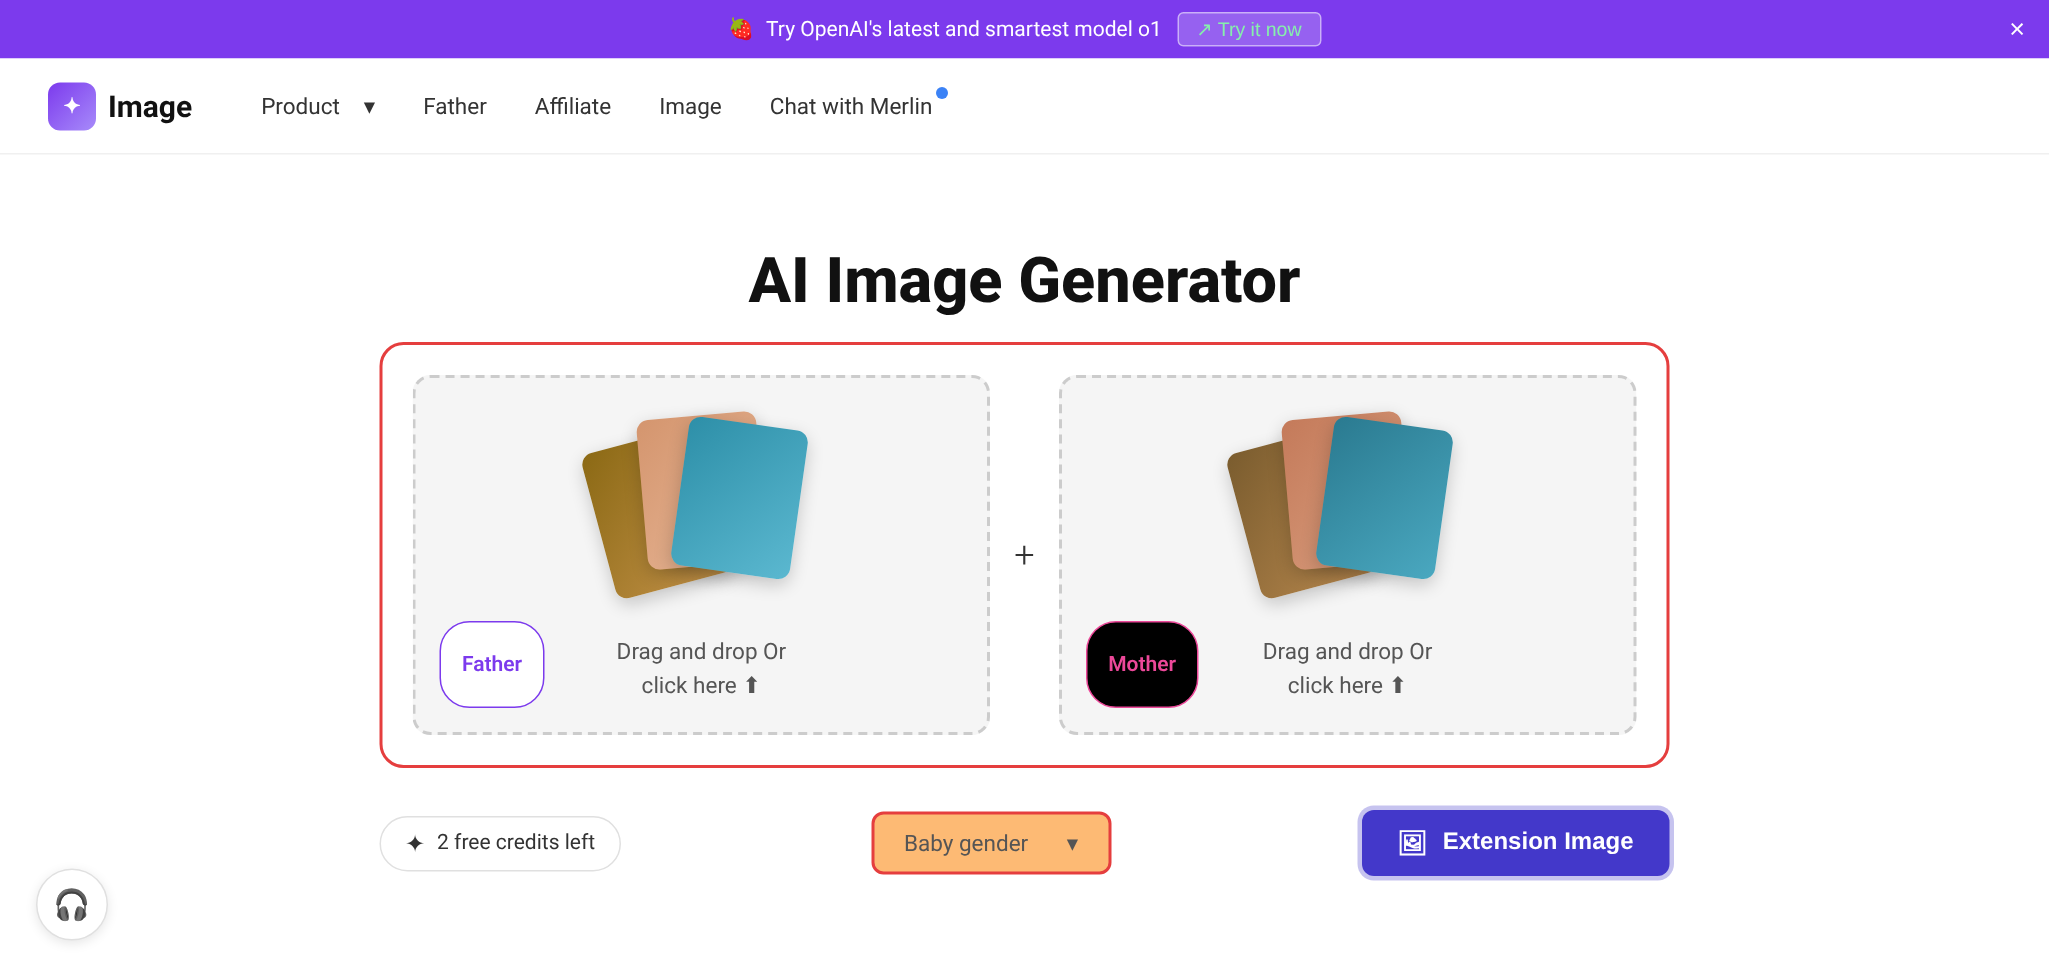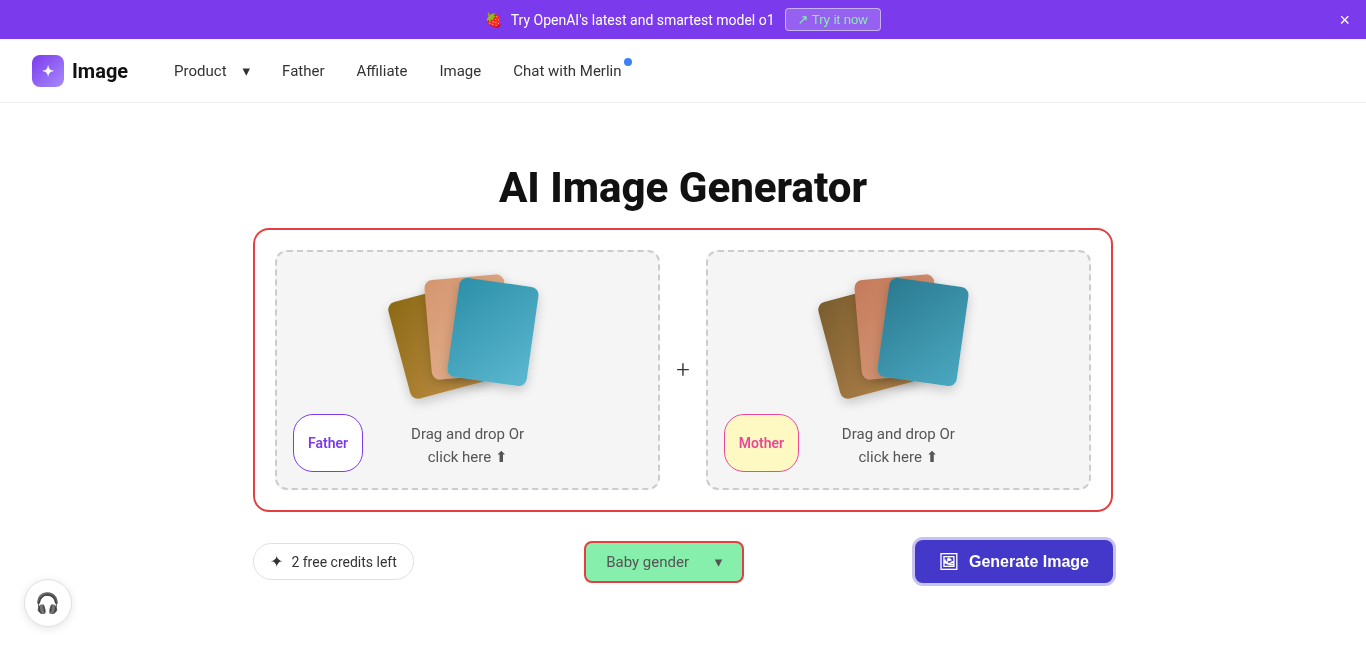--- a/index.html
+++ b/index.html
@@ -107,21 +107,21 @@
 
     .upload-label-tag {
       position: absolute;
       bottom: 16px; left: 16px;
       padding: 20px 14px;
       border-radius: 20px;
       font-size: 14px; font-weight: 600;
       border: 1.5px solid;
     }
     .upload-label-tag.father { border-color: #7c3aed; color: #7c3aed; background: #fff; }
-    .upload-label-tag.mother { border-color: #ec4899; color: #ec4899; background: #fef9c3; }
+    .upload-label-tag.mother { border-color: #ec4899; color: #ec4899; background: #000000; }
     .upload-instructions {
       text-align: center;
       font-size: 15px;
       color: #555;
       line-height: 1.5;
       margin-top: 8px;
     }
     .plus-divider {
       font-size: 24px; color: #333; font-weight: 300; flex-shrink: 0;
     }
@@ -134,21 +134,21 @@
     .credits-badge {
       display: flex; align-items: center; gap: 8px;
       border: 1px solid #e0e0e0; border-radius: 20px;
       padding: 8px 16px; font-size: 14px; color: #333;
       background: #fff;
     }
     .credits-icon { font-size: 16px; }
     .gender-select {
       border: 2px solid #e53e3e; border-radius: 8px;
       padding: 10px 20px; font-size: 15px; color: #555;
-      background: #86efac; cursor: pointer;
+      background: #fdba74; cursor: pointer;
       display: flex; align-items: center; gap: 12px;
       min-width: 160px; justify-content: space-between;
     }
     .generate-btn {
       background: #4338ca;
       color: #fff;
       border: none;
       border-radius: 8px;
       padding: 12px 24px;
       font-size: 16px;
@@ -247,20 +247,20 @@
     <div class="credits-badge">
       <span class="credits-icon">✦</span>
       <span>2 free credits left</span>
     </div>
     <div class="gender-select">
       <span>Baby gender</span>
       <span>▾</span>
     </div>
     <button class="generate-btn">
       <span>🖼</span>
-      <span>Generate Image</span>
+      <span>Extension Image</span>
     </button>
   </div>
 </main>
 
 <button class="support-btn">
   <span>🎧</span>
 </button>
 
 </body></html>

